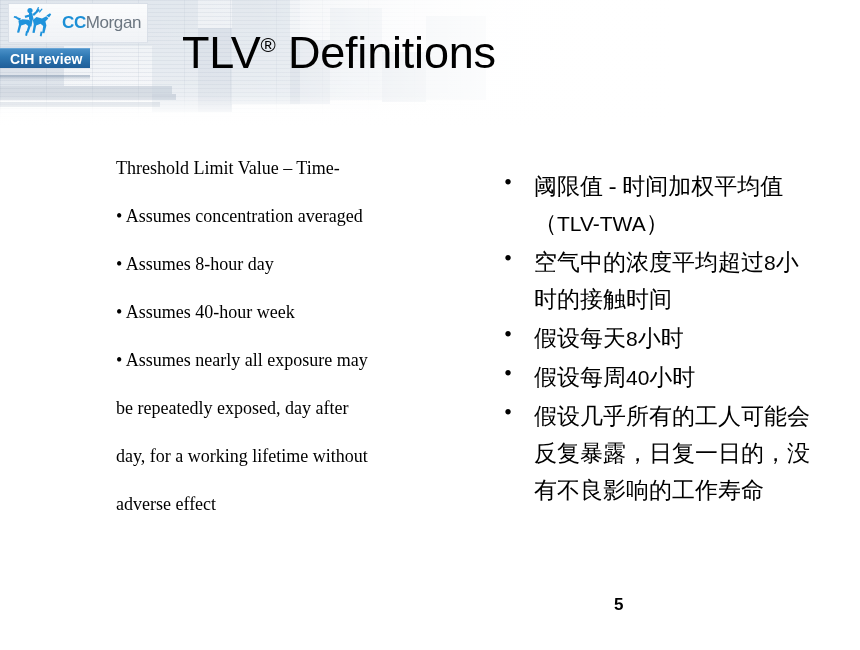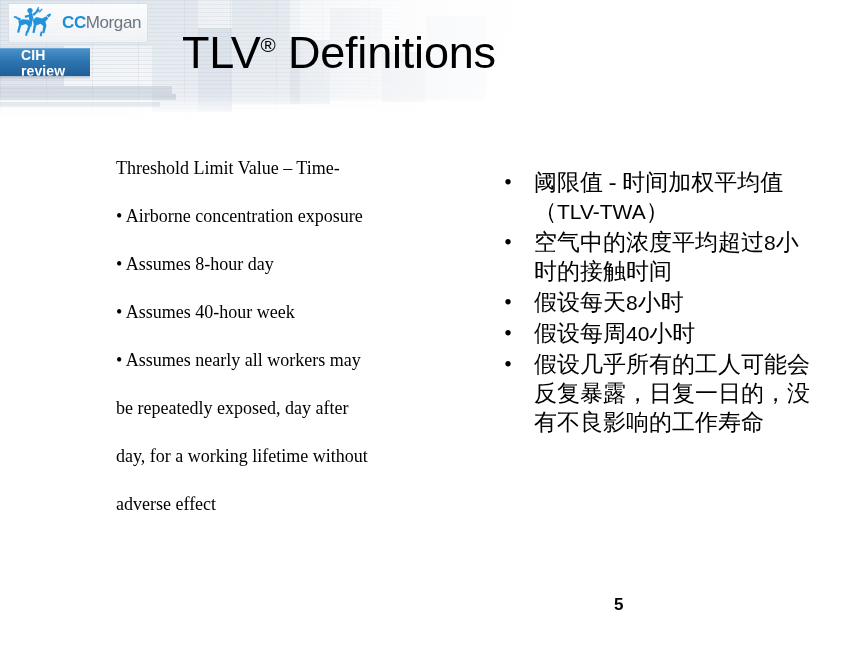--- a/index.html
+++ b/index.html
@@ -100,27 +100,27 @@
     font-weight: bold;
   }
   .logo-morgan {
     color: #6b7681;
   }
 
   
   .cih-tab {
     position: absolute;
     left: 0px; top: 48px;
-    width: 90px; height: 28px;
+    width: 90px; height: 20px;
     background: linear-gradient(to bottom, #4a90c8 0%, #2e77b2 42%, #1f5e99 100%);
     border-top: 1px solid #6aa6d6;
     box-sizing: border-box;
     display: flex;
     align-items: center;
-    padding-left: 21px;
+    padding-left: 10px;
   }
   .cih-tab span {
     color: #ffffff;
     font-size: 14px;
     font-weight: bold;
     font-family: "Liberation Sans", sans-serif;
     letter-spacing: 0.1px;
   }
   .cih-tab-shadow {
     position: absolute;
@@ -190,21 +190,21 @@
     line-height: 29px;
     color: #000000;
     text-align: left;
     padding-left: 6px;
     box-sizing: border-box;
   }
   .zh-text {
     flex: 1 1 auto;
     font-family: "Liberation Serif", "DejaVu Serif", serif;
     font-size: 23px;
-    line-height: 29px;
+    line-height: 37px;
     color: #000000;
   }
   .zh-text .lat {
     font-family: "Liberation Sans", sans-serif;
     font-size: 21px;
   }
 
   
   .page-num {
     position: absolute;
@@ -279,24 +279,24 @@
     <span>CIH review</span>
   </div>
   <div class="cih-tab-shadow"></div>
 
   <div class="title-row">
     <div class="title-en"><span>TLV</span><sup>®</sup><span> Definitions</span></div>
   </div>
 
   <div class="col-left">
     <p>Threshold Limit Value – Time-</p>
-    <p>• Airborne concentration exposure</p>
+    <p>• Assumes concentration averaged</p>
     <p>• Assumes 8-hour day</p>
     <p>• Assumes 40-hour week</p>
-    <p>• Assumes nearly all workers may</p>
+    <p>• Assumes nearly all exposure may</p>
     <p>be repeatedly exposed, day after</p>
     <p>day, for a working lifetime without</p>
     <p>adverse effect</p>
   </div>
 
   <div class="col-right">
 
     <div class="zh-item">
       <div class="zh-bullet">•</div>
       <div class="zh-text"><span>阈限值 - 时间加权平均值（</span><span class="lat">TLV-TWA</span><span>）</span></div>

